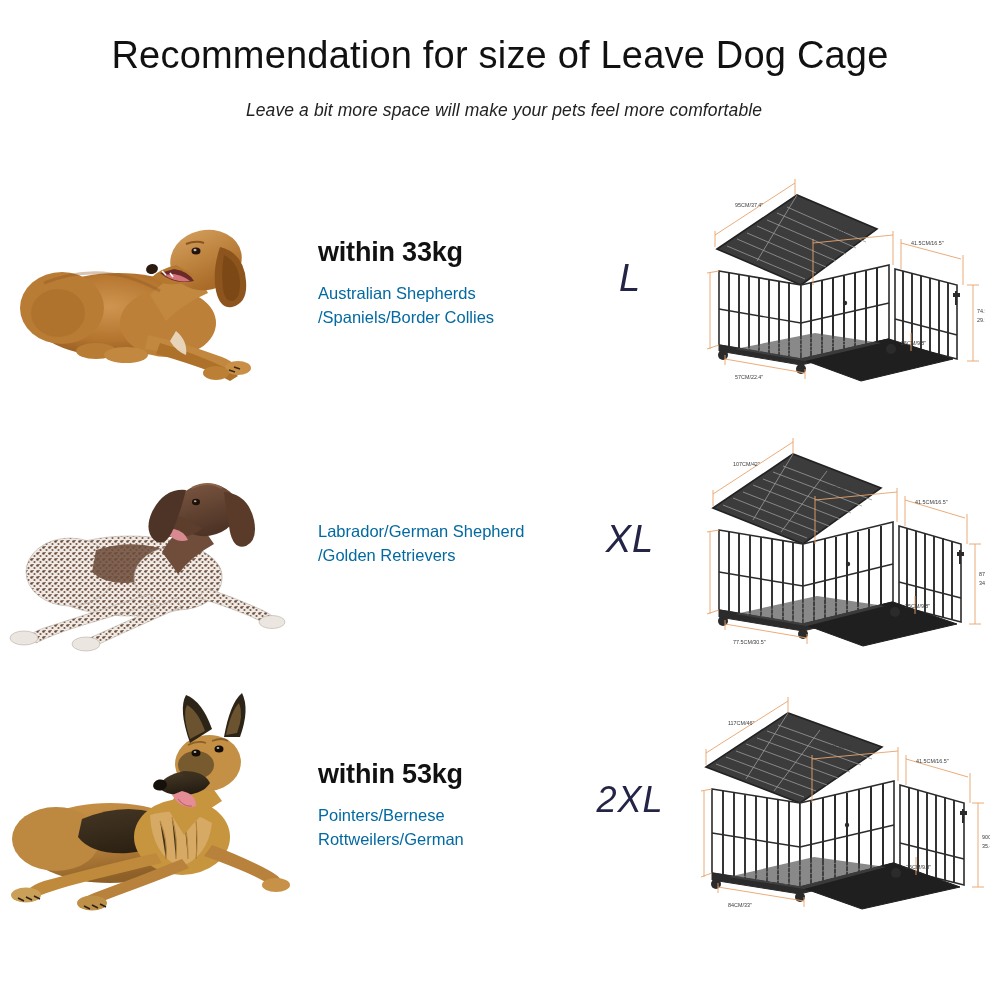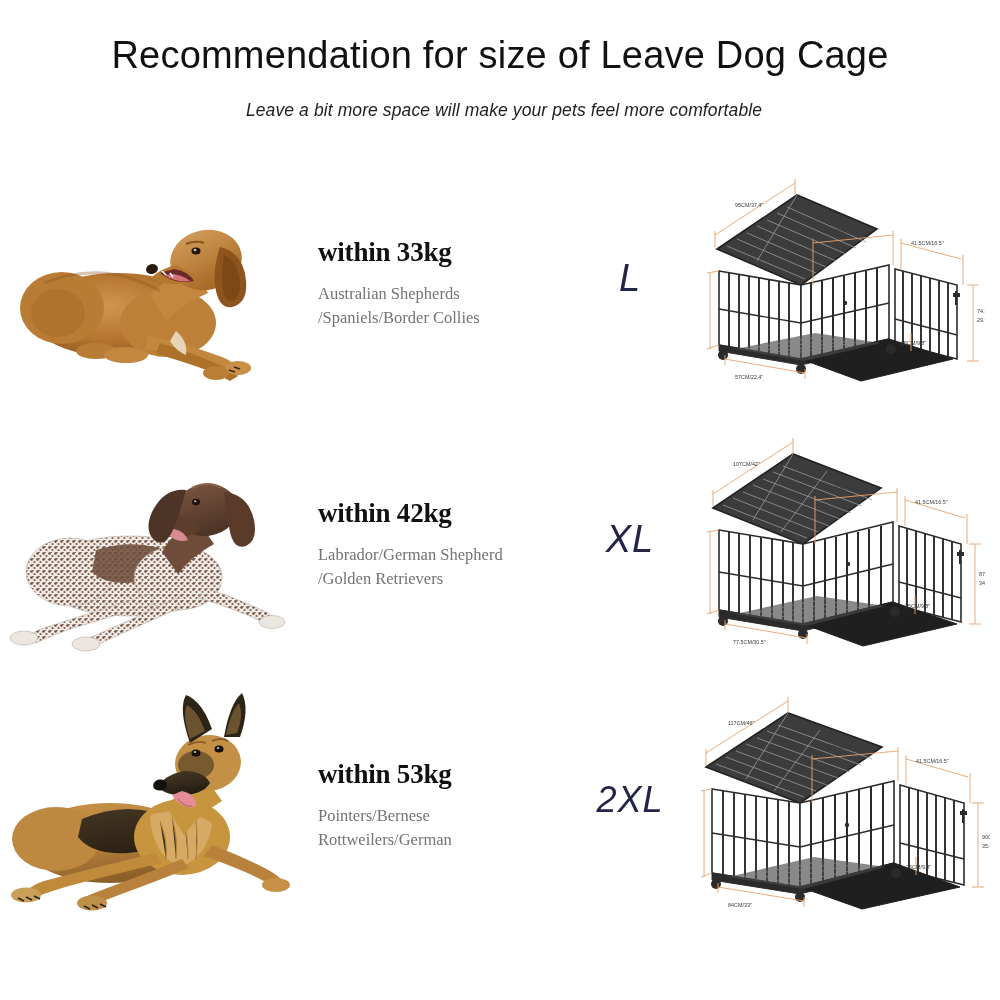--- a/index.html
+++ b/index.html
@@ -55,31 +55,30 @@
     display: flex; align-items: center; justify-content: center;
   }
   .dog-art { position: relative; width: 100%; height: 100%; }
   .dog-art svg { display:block; width: 100%; height: 100%; }
 
   
   .text-cell {
     flex: 0 0 270px;
     padding-left: 18px;
     padding-top: 6px;
-    font-family: Liberation Serif, serif;
   }
   .weight-label {
     font-size: 27px;
     font-weight: 700;
     color: #111111;
     letter-spacing: -0.2px;
     margin-bottom: 14px;
     white-space: nowrap;
   }
-  .breeds { font-size: 16.5px; color: #737373; line-height: 1.45; white-space: nowrap; }
+  .breeds { font-size: 16.5px; color: #0369a1; line-height: 1.45; white-space: nowrap; }
 
   
   .size-cell {
     flex: 0 0 120px;
     text-align: center;
     font-style: italic;
     font-size: 38px;
     font-weight: 300;
     color: #242447;
     letter-spacing: 1px;
@@ -350,21 +349,20 @@
 
           <path d="M186 64 q -22 -2 -34 22 q -8 18 2 28 q 10 8 18 -8 q 8 -18 14 -42 z" fill="#4e3426"></path>
           <path d="M224 66 q 24 2 30 28 q 4 20 -8 26 q -12 4 -16 -14 q -4 -22 -6 -40 z" fill="#5a3b2a"></path>
 
           <path d="M192 62 q 16 -8 30 0" stroke="#8a6348" stroke-width="2" fill="none"></path>
         </svg>
       </div>
     </div>
 
     <div class="text-cell">
-      <div class="weight-label">within 42kg</div>
       <div class="breeds">Labrador/German Shepherd</div>
       <div class="breeds">/Golden Retrievers</div>
     </div>
 
     <div class="size-cell">XL</div>
 
     <div class="cage-cell">
       <svg width="280" height="215" viewBox="0 0 280 215" xmlns="http://www.w3.org/2000/svg">
         <g stroke="#2b2b2b" fill="none">
           <g>

